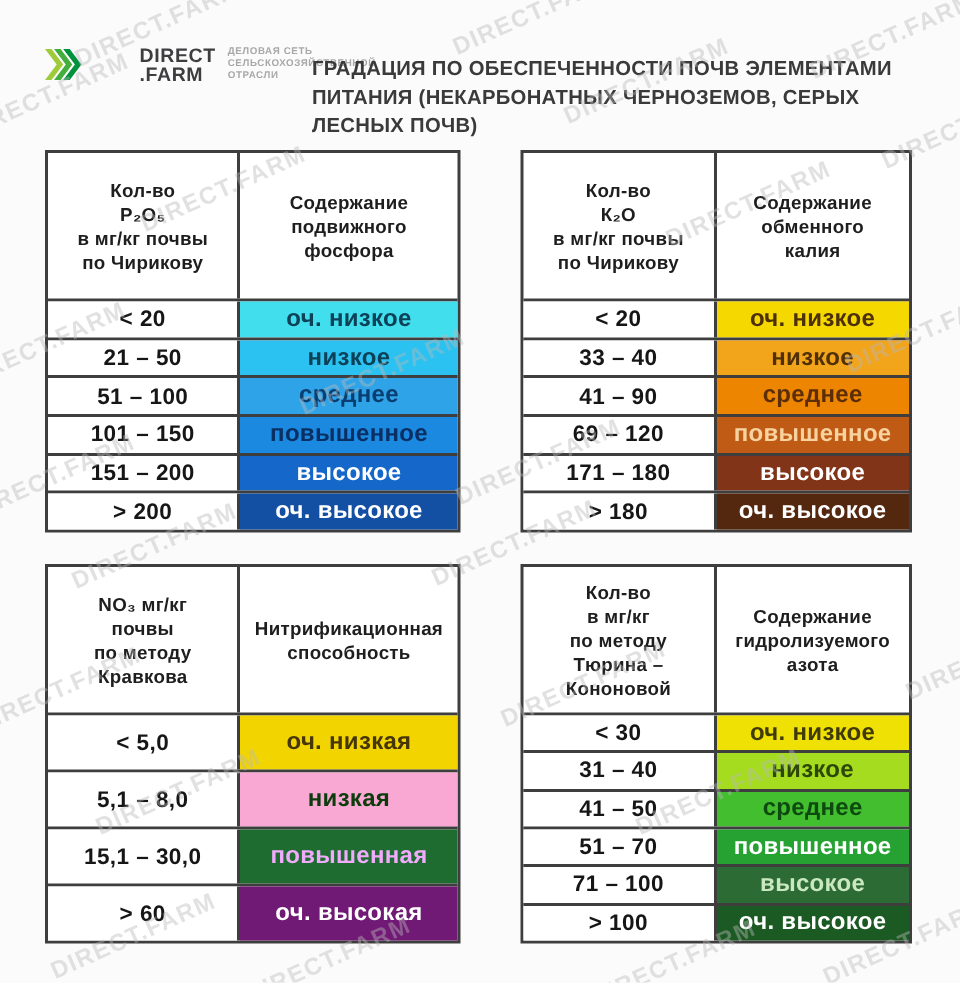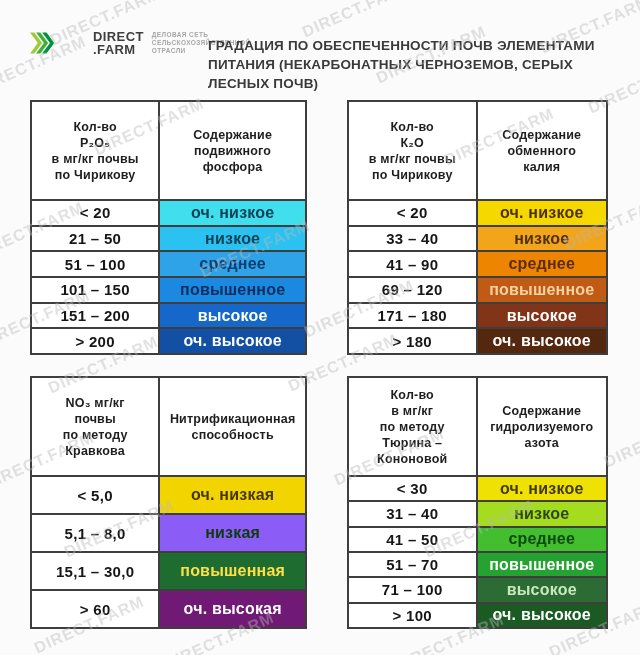--- a/index.html
+++ b/index.html
@@ -179,25 +179,25 @@
 Кравкова</div>
     <div class="cell th c2">Нитрификационная
 способность</div>
   </div>
   <div class="trow">
     <div class="cell range c1">&lt; 5,0</div>
     <div class="cell label c2" style="background: rgb(242, 213, 0); color: rgb(70, 54, 7);">оч. низкая</div>
   </div>
   <div class="trow">
     <div class="cell range c1">5,1 – 8,0</div>
-    <div class="cell label c2" style="background: #8b5cf6; color: rgb(12, 59, 12);">низкая</div>
+    <div class="cell label c2" style="background: #f9a8d4; color: rgb(12, 59, 12);">низкая</div>
   </div>
   <div class="trow">
     <div class="cell range c1">15,1 – 30,0</div>
-    <div class="cell label c2" style="background: rgb(31, 108, 48); color: #fde047;">повышенная</div>
+    <div class="cell label c2" style="background: rgb(31, 108, 48); color: #f0abfc;">повышенная</div>
   </div>
   <div class="trow">
     <div class="cell range c1">&gt; 60</div>
     <div class="cell label c2" style="background: #701a75; color: rgb(255, 255, 255);">оч. высокая</div>
   </div>
 </div>
 
 <div class="gtable split50" id="t4">
   <div class="thead">
     <div class="cell th c1">Кол-во

